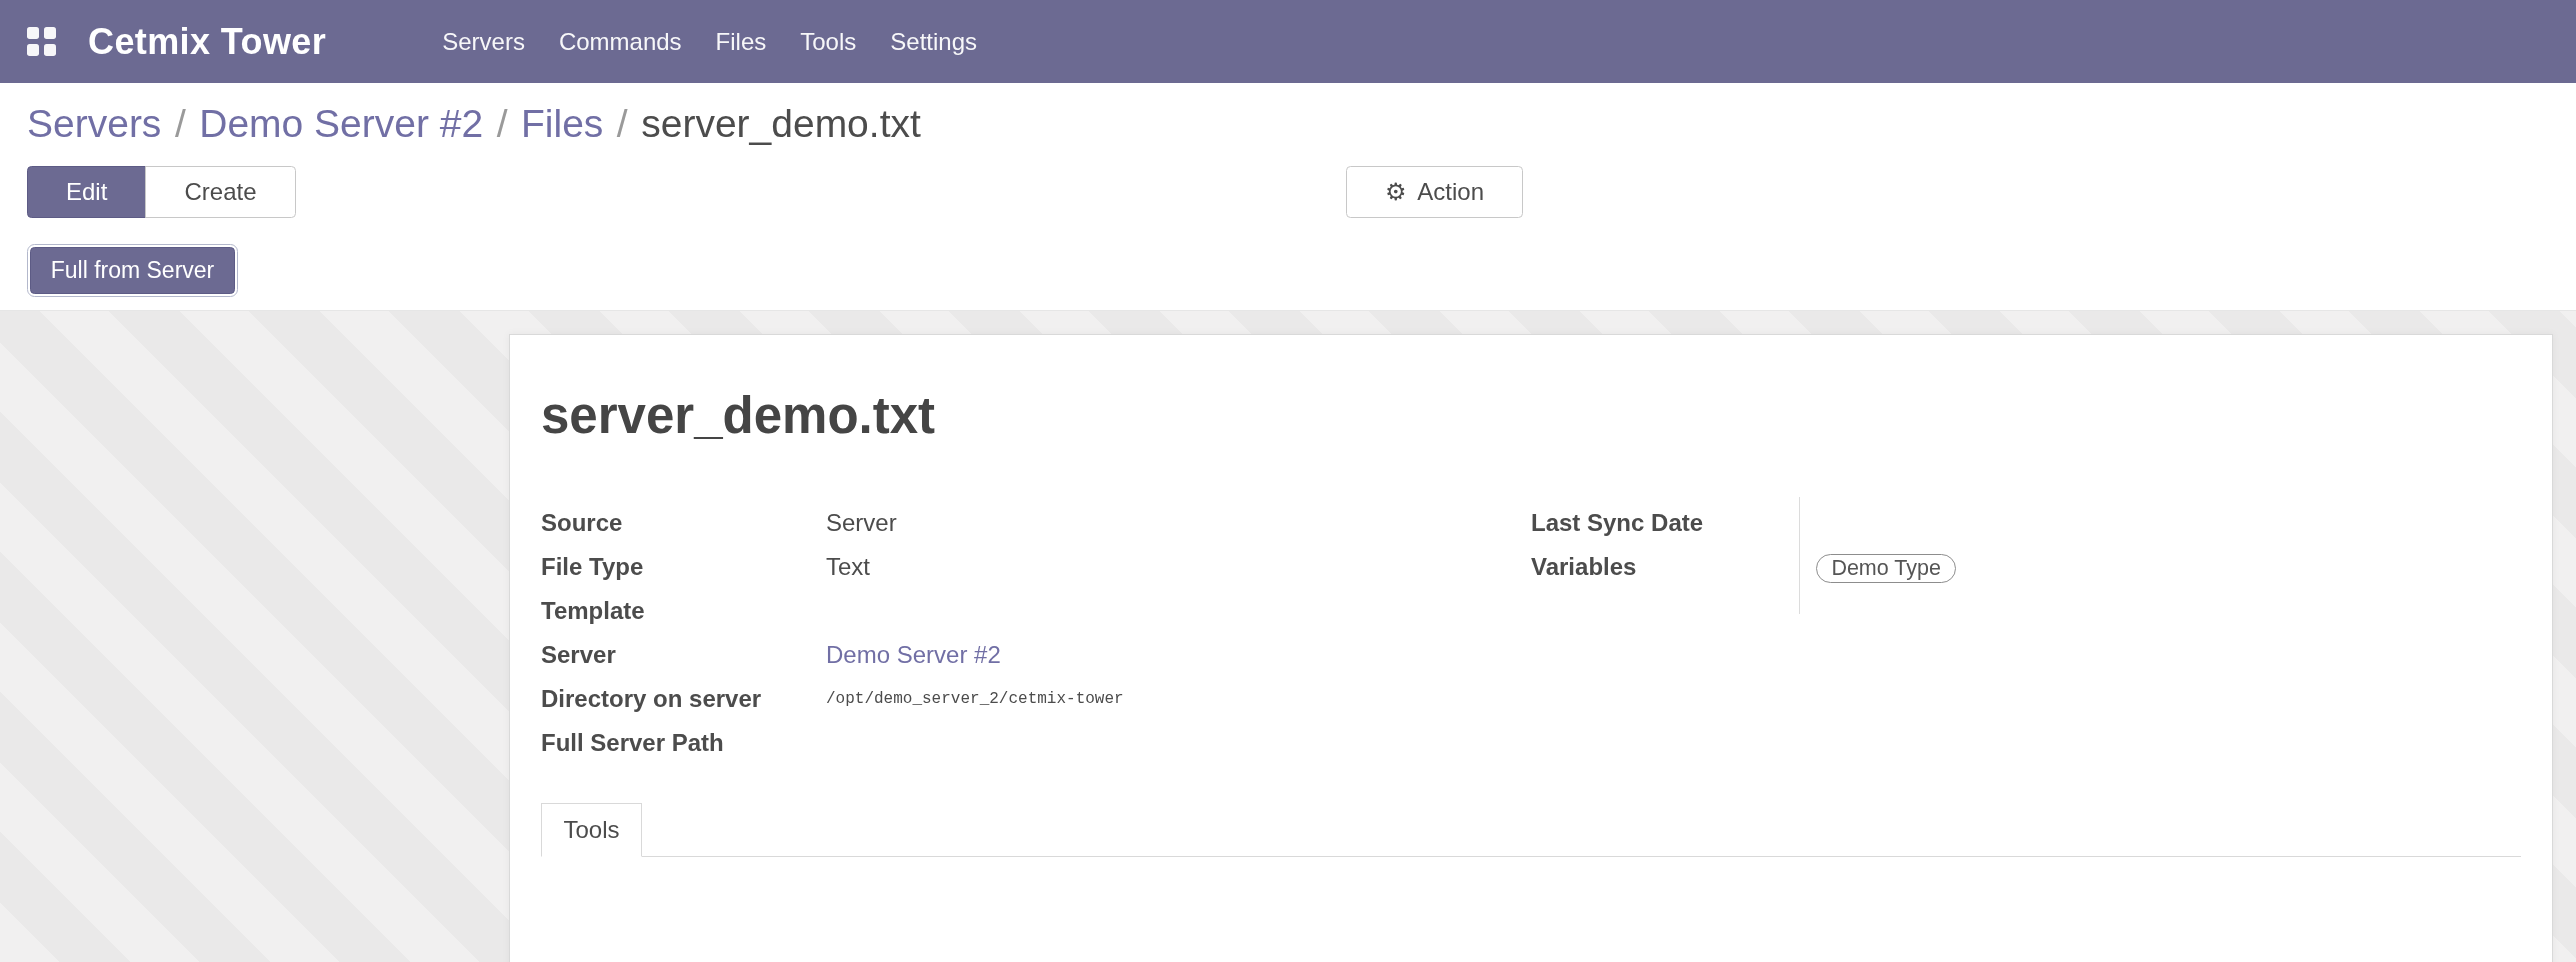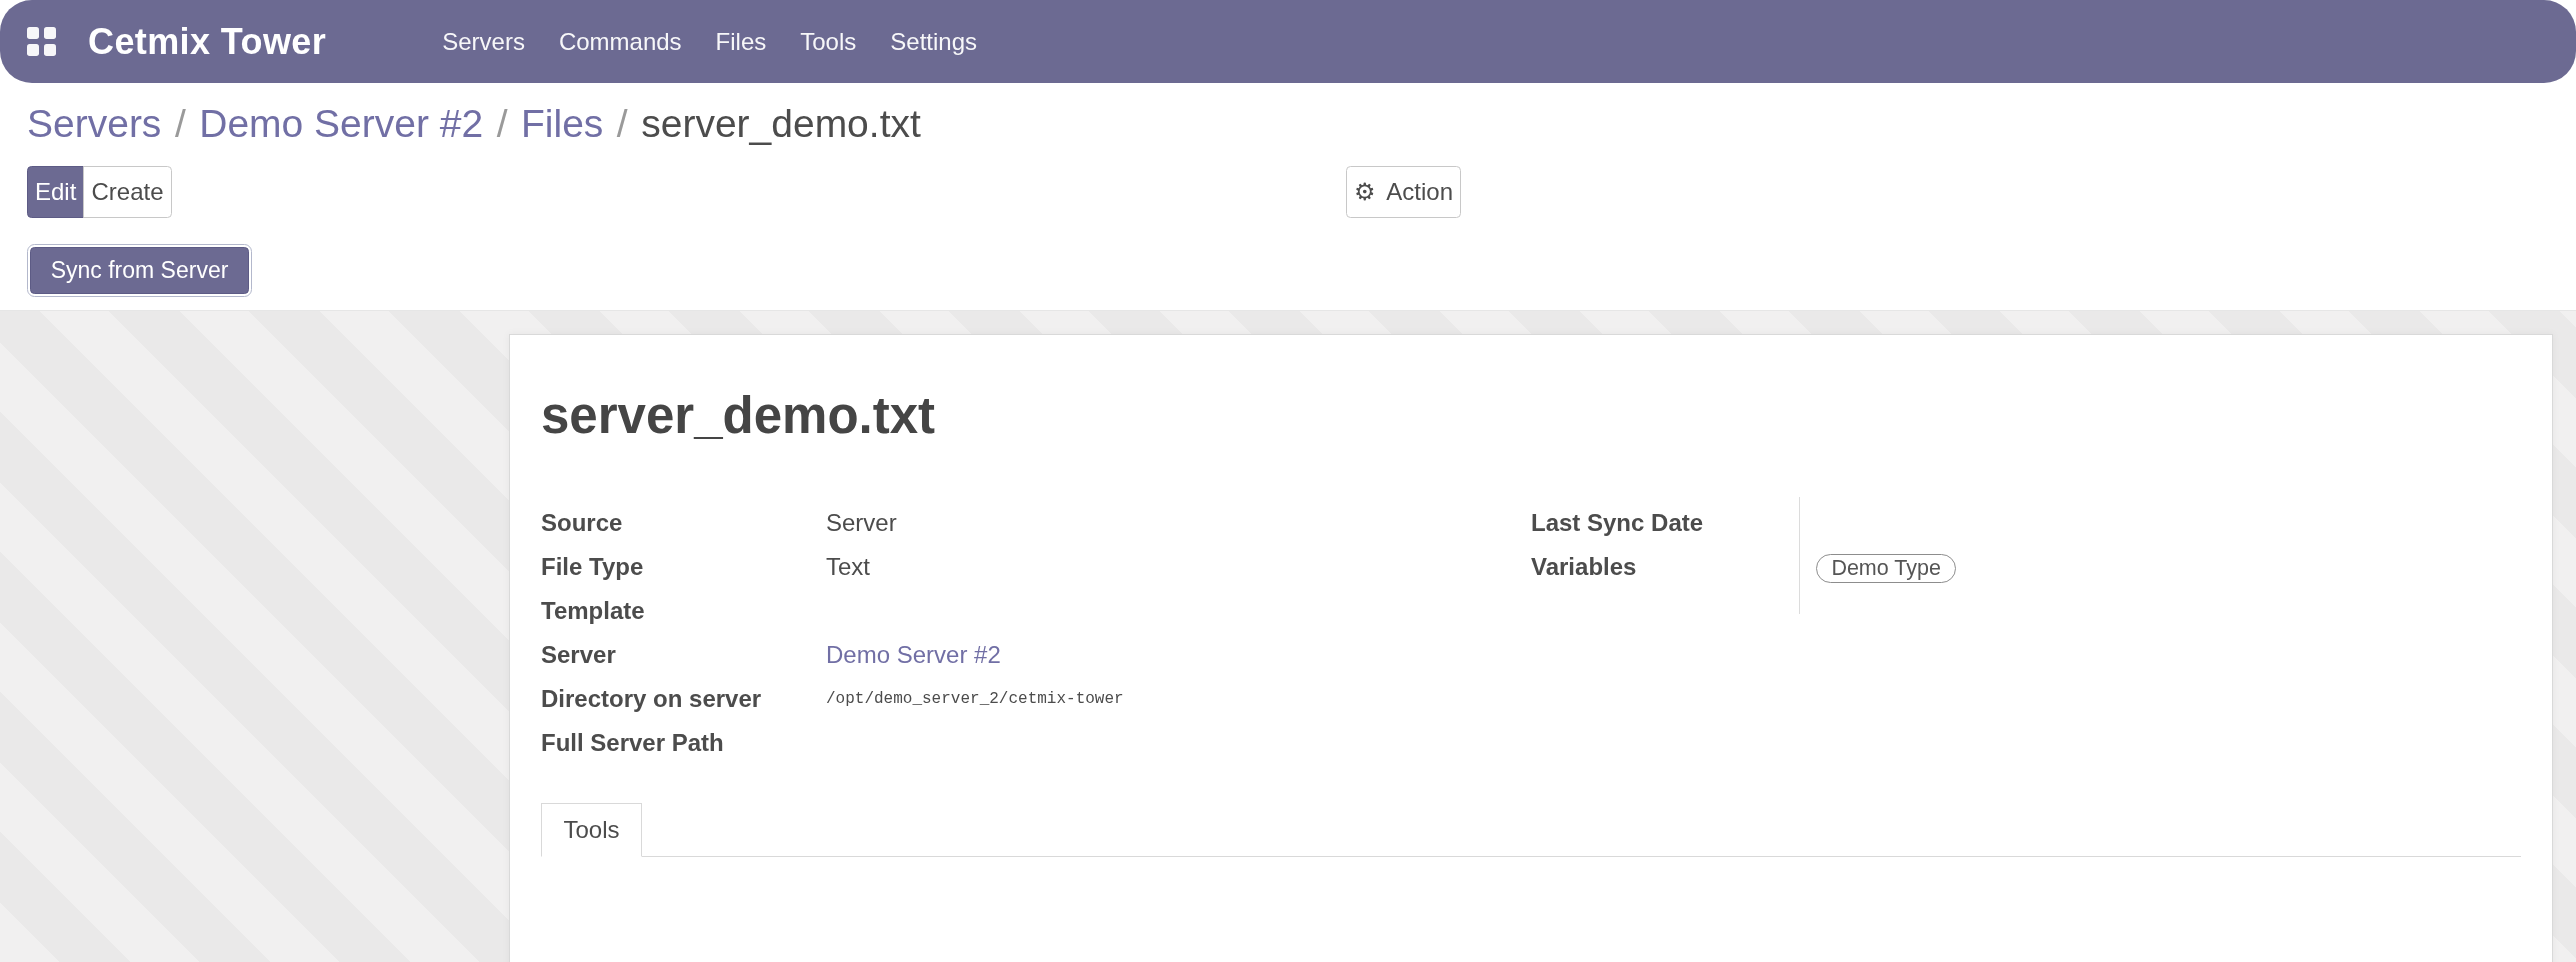--- a/index.html
+++ b/index.html
@@ -8,21 +8,21 @@
     width: 2576px; height: 962px; overflow: hidden;
     font-family: "Liberation Sans", sans-serif;
     color: var(--text, #4c4c4c);
     background: #ffffff;
   }
   button { font-family: inherit; }
 
   
   .navbar {
     height: 83px; background: var(--accent, #6c6a92);
-    display: flex; align-items: center; padding: 0 27px; border-radius: 32px;
+    display: flex; align-items: center; padding: 0 27px;
   }
   .apps-icon {
     width: 29px; height: 29px; display: grid;
     grid-template-columns: 1fr 1fr; grid-template-rows: 1fr 1fr;
     gap: 5.4px; margin-right: 32px; cursor: pointer; flex: none;
   }
   .apps-icon span { background: #ffffff; border-radius: 2.7px; opacity: .95; }
   .brand {
     color: #ffffff; font-size: 36px; font-weight: 700;
     letter-spacing: 0.4px; margin-right: 99px; white-space: nowrap; cursor: pointer;
@@ -35,21 +35,21 @@
 
   
   .control-panel { background: #ffffff; padding: 20px 27px 9px 27px; }
   .breadcrumb { font-size: 39px; line-height: 41px; }
   .breadcrumb .link { color: var(--link, #716fa5); text-decoration: none; cursor: pointer; }
   .breadcrumb .sep { color: #9a9a9a; margin: 0 13.5px; }
   .breadcrumb .current { color: #4c4c4c; }
 
   .button-row { margin-top: 21.5px; position: relative; height: 52px; }
   .btn {
-    font-size: 24px; height: 52px; padding: 0 7px;
+    font-size: 24px; height: 52px; padding: 0 38px;
     border: 0.9px solid transparent; border-radius: 4.5px;
     display: inline-flex; align-items: center; cursor: pointer;
     background: #fff; white-space: nowrap;
   }
   .btn-primary { background: var(--accent, #6c6a92); border-color: #5d5b85; color: #ffffff; }
   .btn-secondary { background: #ffffff; border-color: #c8c8c8; color: #4c4c4c; }
   .btn-group { display: inline-flex; }
   .btn-group .btn-primary { border-radius: 4.5px 0 0 4.5px; }
   .btn-group .btn-secondary { border-radius: 0 4.5px 4.5px 0; margin-left: -0.9px; }
 
@@ -147,21 +147,21 @@
       <button class="btn btn-primary">Edit</button>
       <button class="btn btn-secondary">Create</button>
     </div>
     <button class="btn btn-secondary action-btn">
       <span class="gear">⚙</span>
       <span>Action</span>
     </button>
   </div>
 
   <div class="pull-row">
-    <button class="btn btn-primary btn-pull">Sync from Server</button>
+    <button class="btn btn-primary btn-pull">Full from Server</button>
   </div>
 </div>
 
 <div class="content">
   <div class="sheet">
     <h1 class="title">server_demo.txt</h1>
 
     <div class="field-grid">
       <div class="group left" id="group-left">
           <div class="row">

